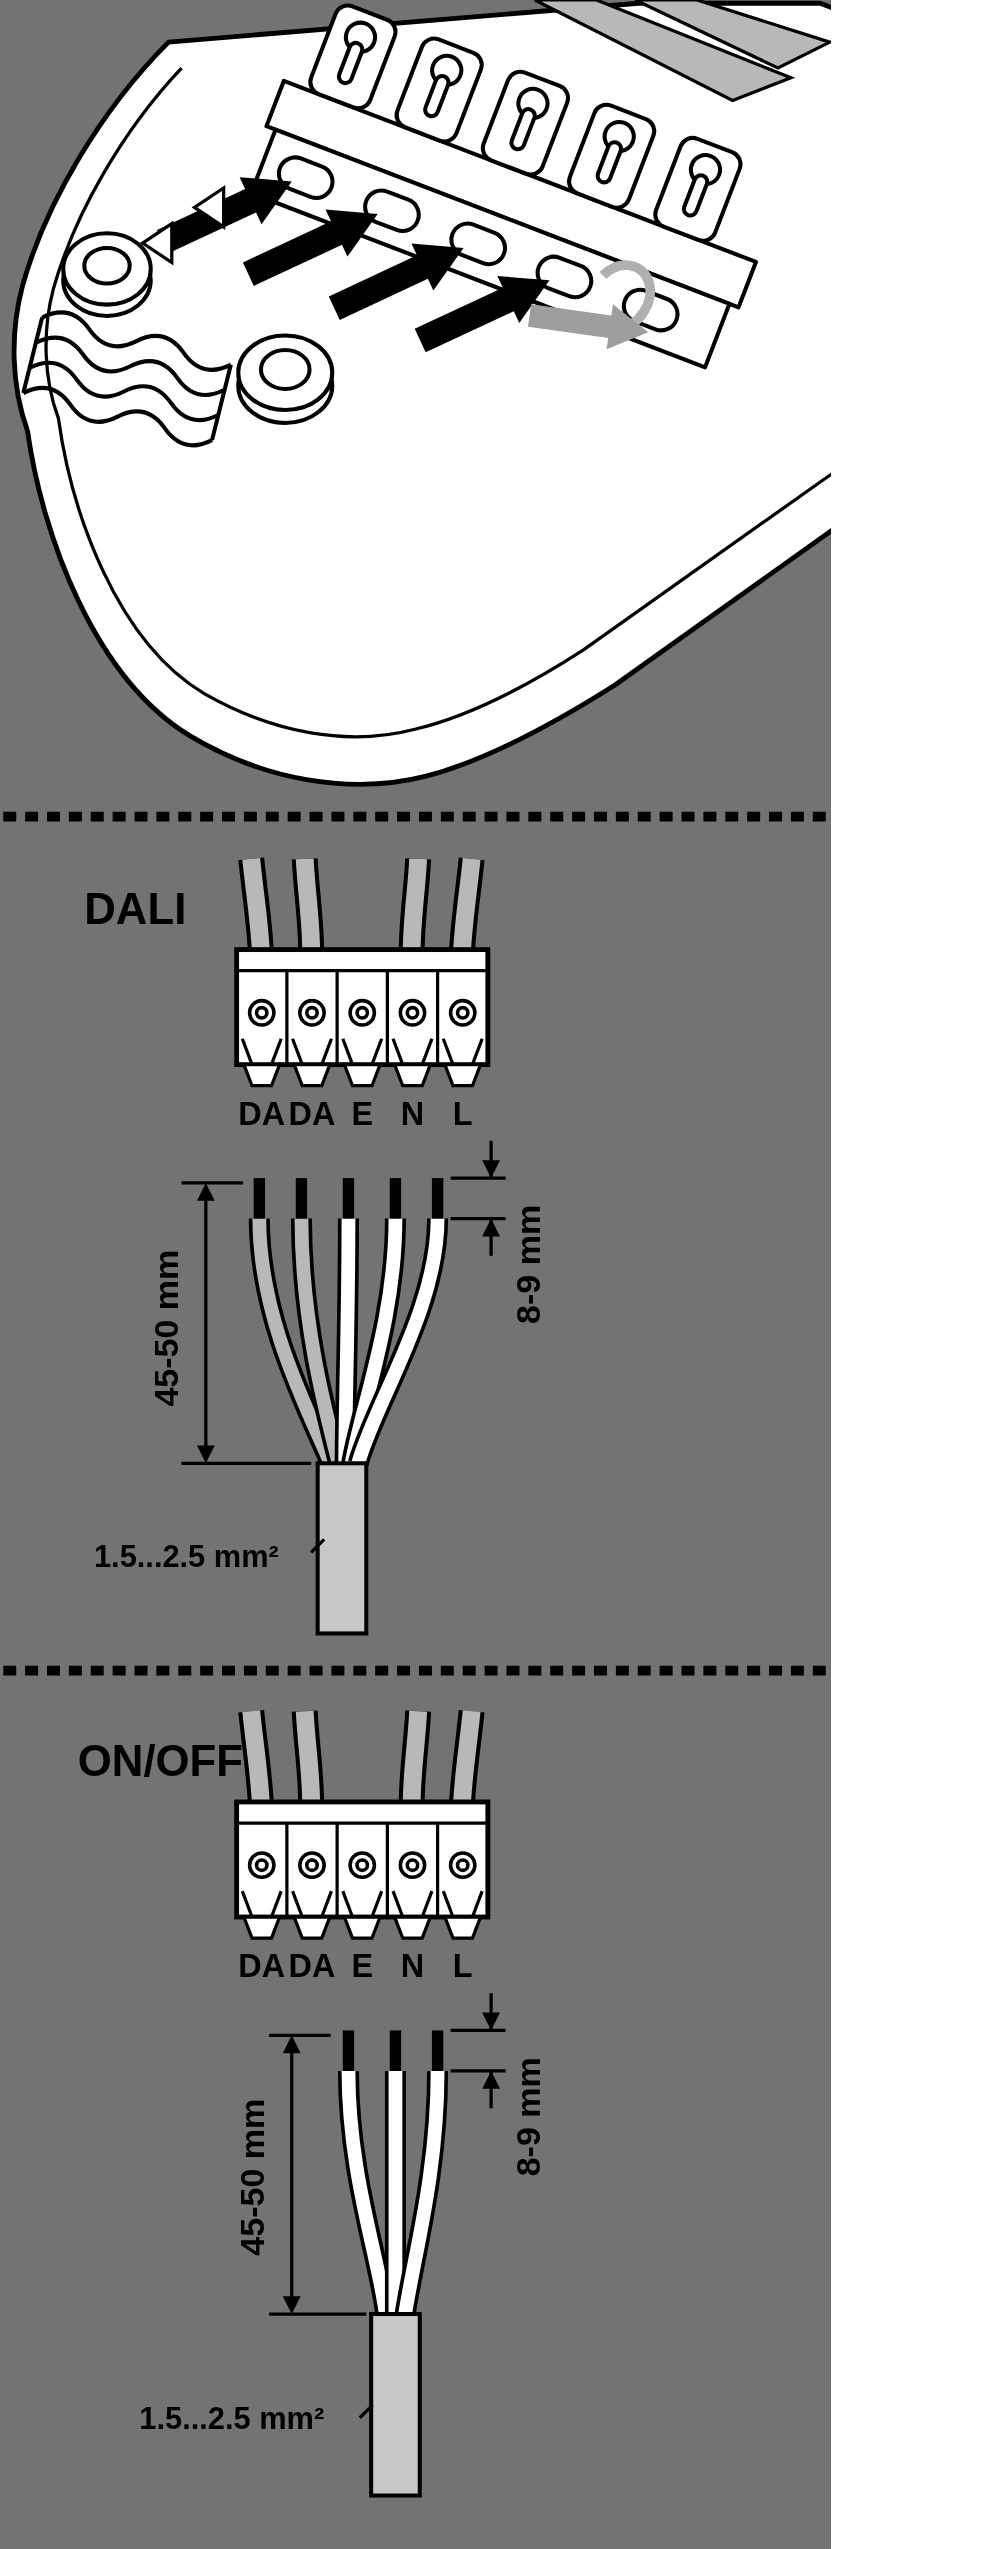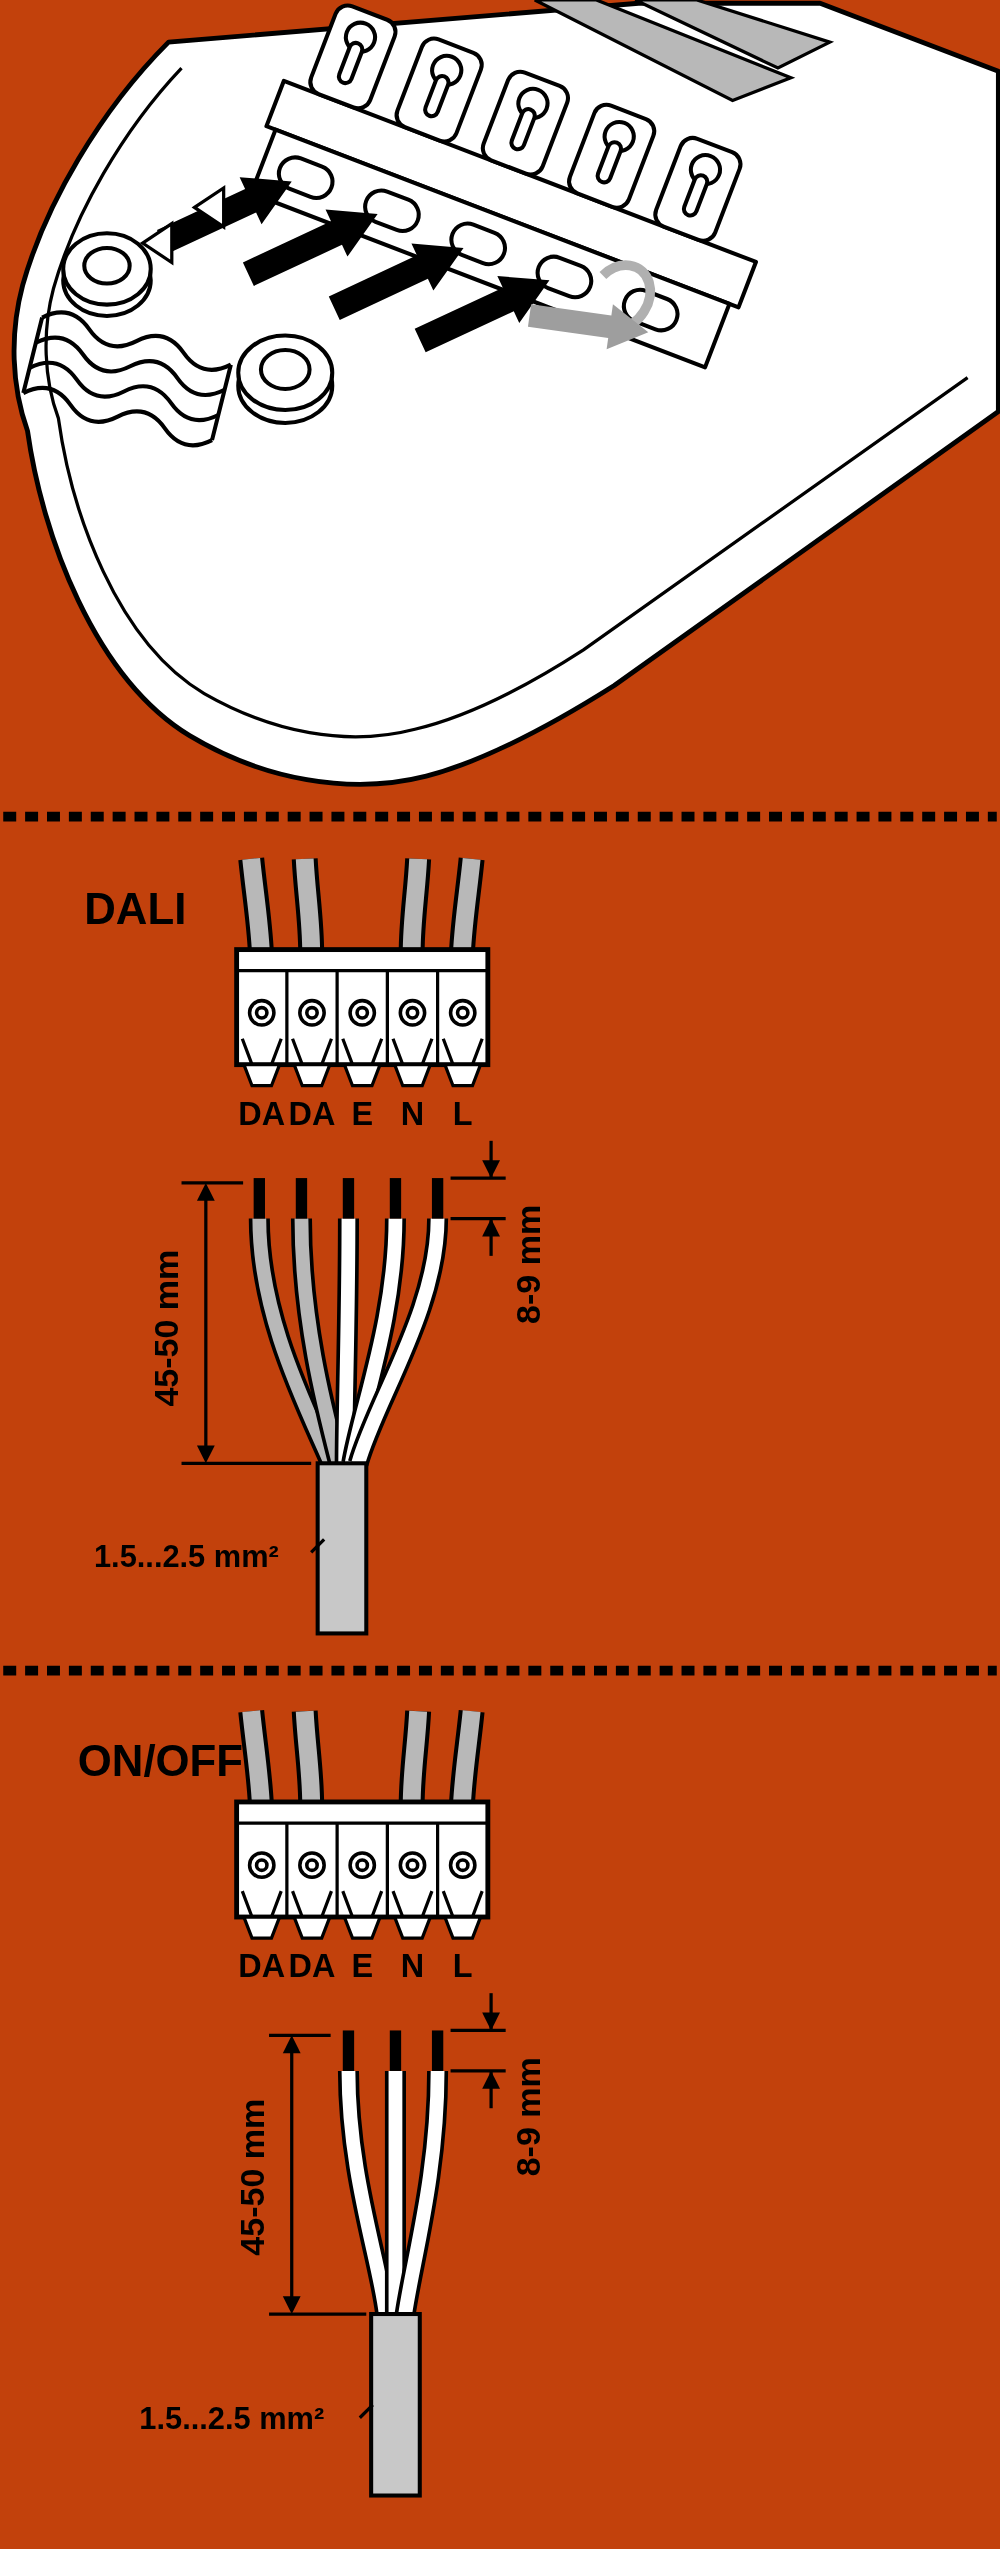--- a/index.html
+++ b/index.html
@@ -1,16 +1,16 @@
 <!DOCTYPE html>
 <html><head>
 <meta charset="utf-8">
 <style>
   html,body{margin:0;padding:0;background:#fff;}
-  .page{position:relative;width:1000px;height:2549px;background:#c2410c;overflow:hidden;}
+  .page{position:relative;width:831px;height:2549px;background:#737373;overflow:hidden;}
   svg{display:block;}
   text{font-family:"Liberation Sans","DejaVu Sans",sans-serif;fill:#000;}
   .t-title{font-size:27px;font-weight:bold;}
   .t-term{font-size:20px;font-weight:bold;}
   .t-dim{font-size:21px;font-weight:bold;}
   .t-size{font-size:19px;font-weight:bold;}
   .wo{stroke:#000;stroke-width:16;fill:none;}
   .wcore{stroke-width:11;fill:none;}
   .fo{stroke:#000;stroke-width:13;fill:none;}
   .fcore{stroke-width:8.5;fill:none;}

